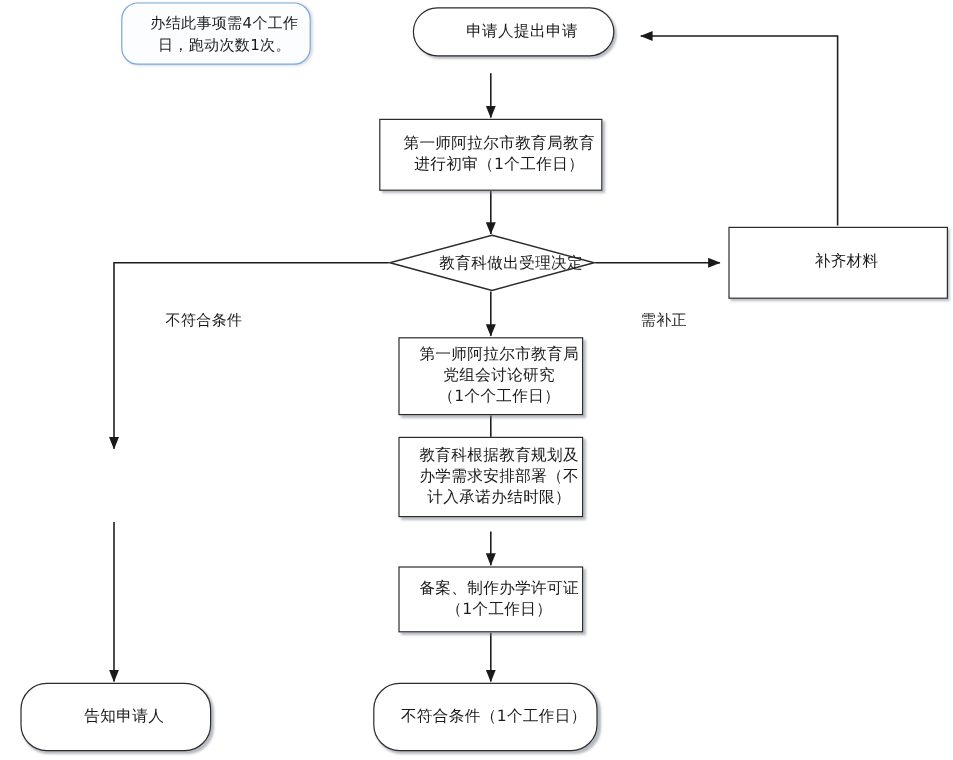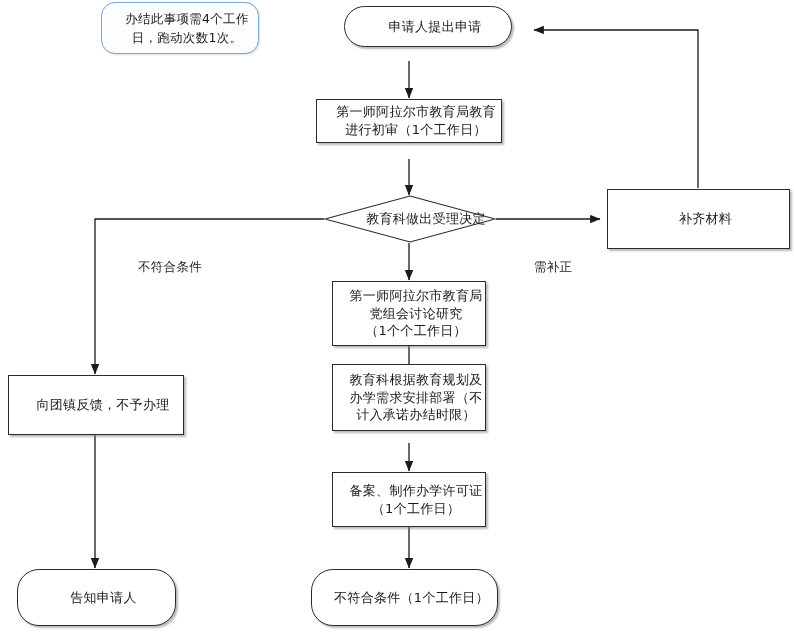--- a/index.html
+++ b/index.html
@@ -124,21 +124,21 @@
 
   <div class="node note" style="left:101px; top:2px; width:158px; height:52px;">
     <span>办结此事项需4个工作
 日，跑动次数1次。</span>
   </div>
 
   <div class="node rounded" style="left:344px; top:6px; width:168px; height:41px;">
     <span>申请人提出申请</span>
   </div>
 
-  <div class="node rect" style="left:316px; top:99px; width:186px; height:44px;">
+  <div class="node rect" style="left:316px; top:99px; width:186px; height:60px;">
     <span>第一师阿拉尔市教育局教育
 进行初审（1个工作日）</span>
   </div>
 
   <div class="diamond-wrap" style="left:324px; top:195px; width:172px; height:48px;">
     <svg width="172" height="48" viewBox="0 0 172 48">
       <polygon points="86,1 171,24 86,47 1,24" fill="#ffffff" stroke="#2b2b2b" stroke-width="1.2"></polygon>
     </svg>
     <div class="diamond-label">教育科做出受理决定</div>
   </div>
@@ -161,23 +161,20 @@
 
   <div class="node rect" style="left:332px; top:472px; width:154px; height:55px;">
     <span>备案、制作办学许可证
 （1个工作日）</span>
   </div>
 
   <div class="node rounded" style="left:311px; top:569px; width:187px; height:57px;">
     <span>不符合条件（1个工作日）</span>
   </div>
 
-  <div class="node rect" style="left:8px; top:375px; width:176px; height:60px;">
-    <span>向团镇反馈，不予办理</span>
-  </div>
 
   <div class="node rounded" style="left:17px; top:569px; width:159px; height:57px;">
     <span>告知申请人</span>
   </div>
 
   <div class="edge-label" style="left:136px; top:211px;">不符合条件</div>
 
   <div class="edge-label" style="left:532px; top:211px;">需补正</div>
 
 </div>

